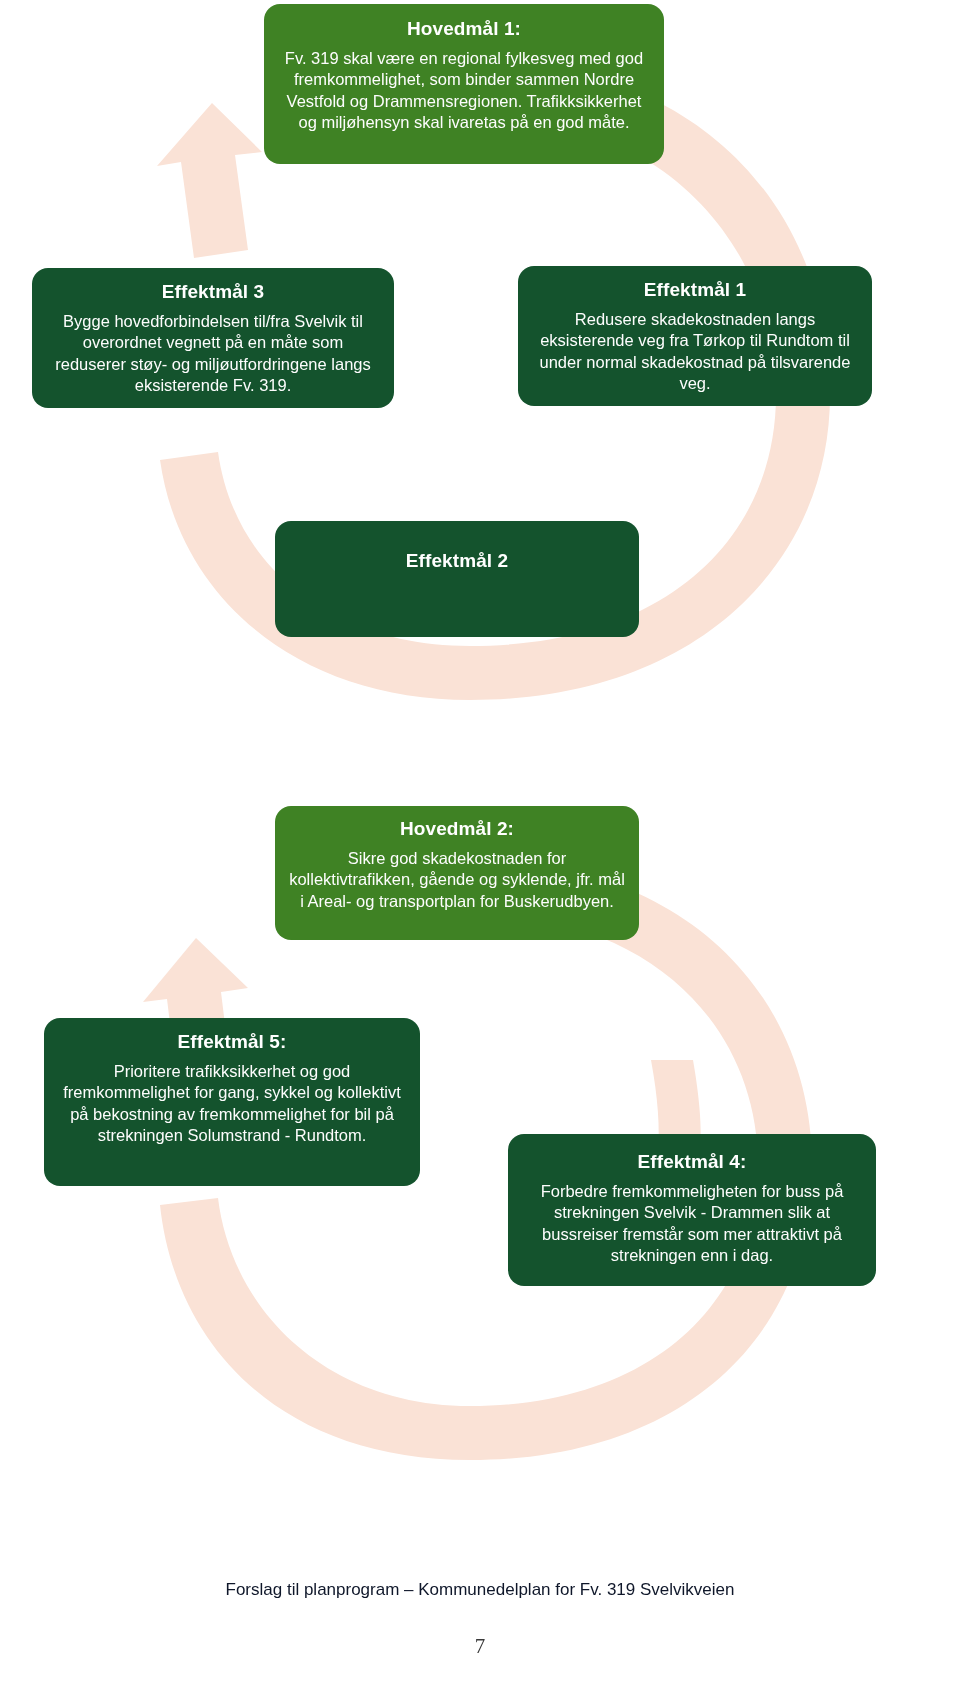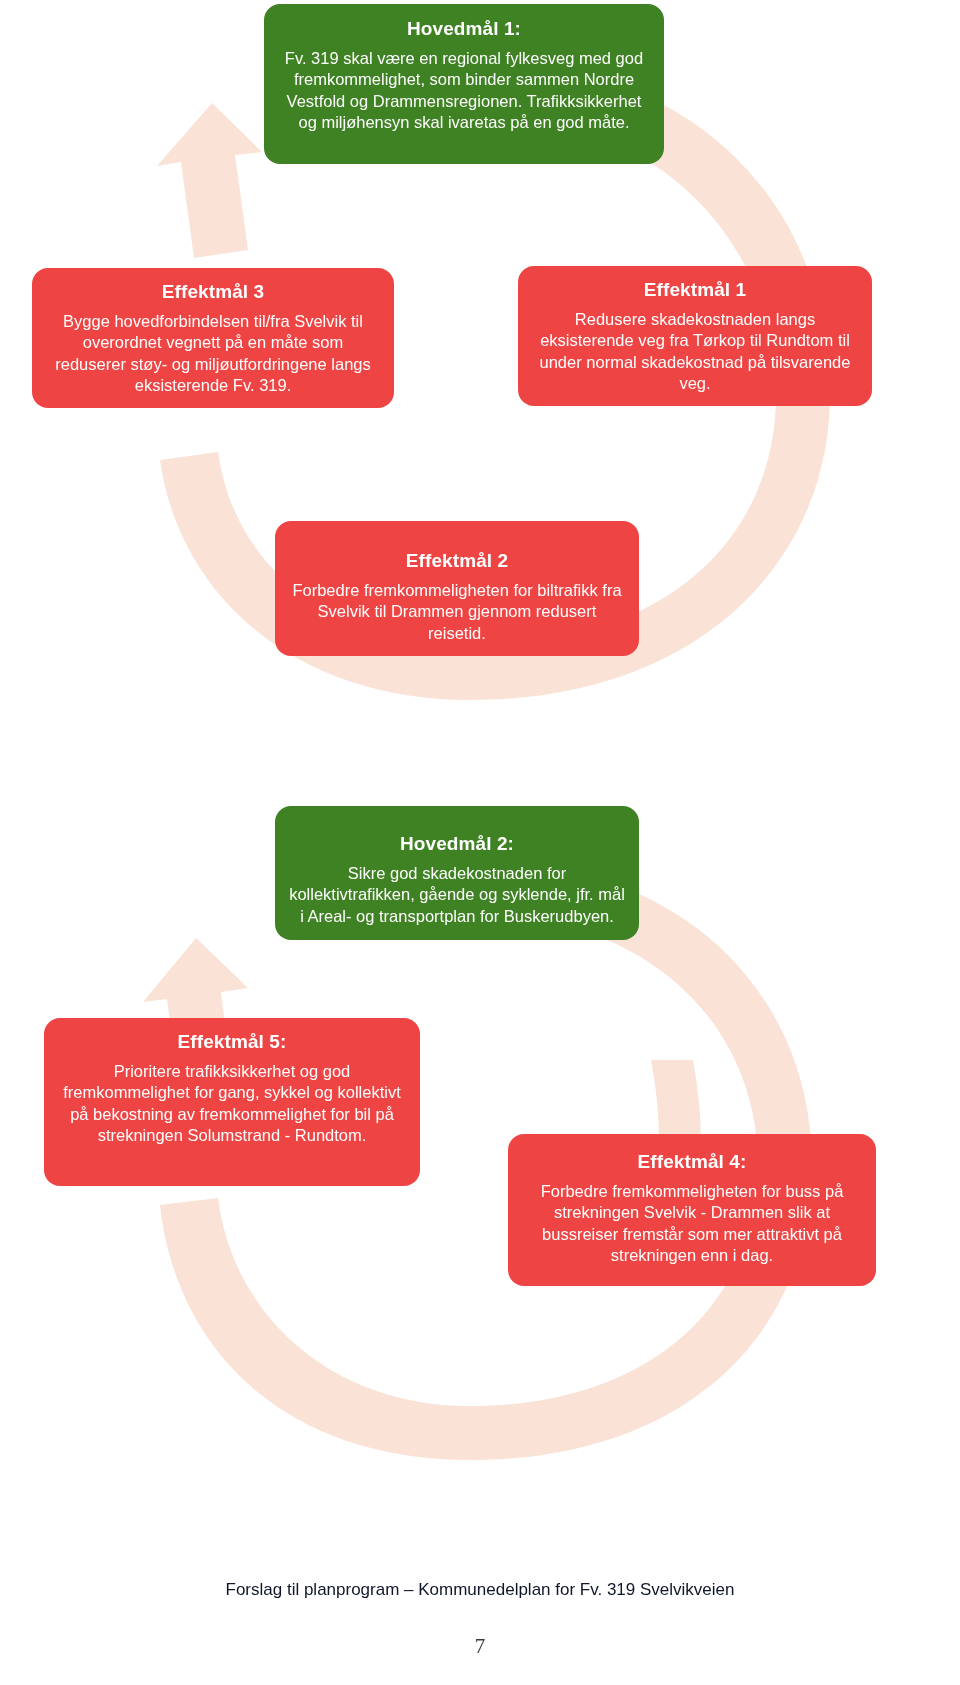--- a/index.html
+++ b/index.html
@@ -53,21 +53,21 @@
   .node .node-body {
     display: block;
     font-size: 16.5px;
     color: #fdfdfd;
   }
 
   .node.green {
     background: #3f8224;
   }
   .node.orange {
-    background: #ef4444;
+    background: #14532d;
   }
 
   
   #node-hovedmaal-1 {
     left: 264px;
     top: 4px;
     width: 400px;
     min-height: 160px;
     padding-top: 13px;
   }
@@ -90,21 +90,21 @@
     top: 521px;
     width: 364px;
     min-height: 116px;
     padding-top: 28px;
   }
   #node-hovedmaal-2 {
     left: 275px;
     top: 806px;
     width: 364px;
     min-height: 134px;
-    padding-top: 26px;
+    padding-top: 11px;
   }
   #node-effektmaal-5 {
     left: 10px;
     top: 1018px;
     width: 376px;
     min-height: 168px;
     padding-top: 12px;
     margin-left: 34px;
   }
   #node-effektmaal-4 {
@@ -188,21 +188,20 @@
     <span class="node-body">Bygge hovedforbindelsen til/fra Svelvik til overordnet vegnett på en måte som reduserer støy- og miljøutfordringene langs eksisterende Fv. 319.</span>
   </div>
 
   <div class="node orange" id="node-effektmaal-1">
     <span class="node-title">Effektmål 1</span>
     <span class="node-body">Redusere skadekostnaden langs eksisterende veg fra Tørkop til Rundtom til under normal skadekostnad på tilsvarende veg.</span>
   </div>
 
   <div class="node orange" id="node-effektmaal-2">
     <span class="node-title">Effektmål 2</span>
-    <span class="node-body">Forbedre fremkommeligheten for biltrafikk fra Svelvik til Drammen gjennom redusert reisetid.</span>
   </div>
 
   <div class="node green" id="node-hovedmaal-2">
     <span class="node-title">Hovedmål 2:</span>
     <span class="node-body">Sikre god skadekostnaden for kollektivtrafikken, gående og syklende, jfr. mål i Areal- og transportplan for Buskerudbyen.</span>
   </div>
 
   <div class="node orange" id="node-effektmaal-5">
     <span class="node-title">Effektmål 5:</span>
     <span class="node-body">Prioritere trafikksikkerhet og god fremkommelighet for gang, sykkel og kollektivt på bekostning av fremkommelighet for bil på strekningen Solumstrand - Rundtom.</span>

